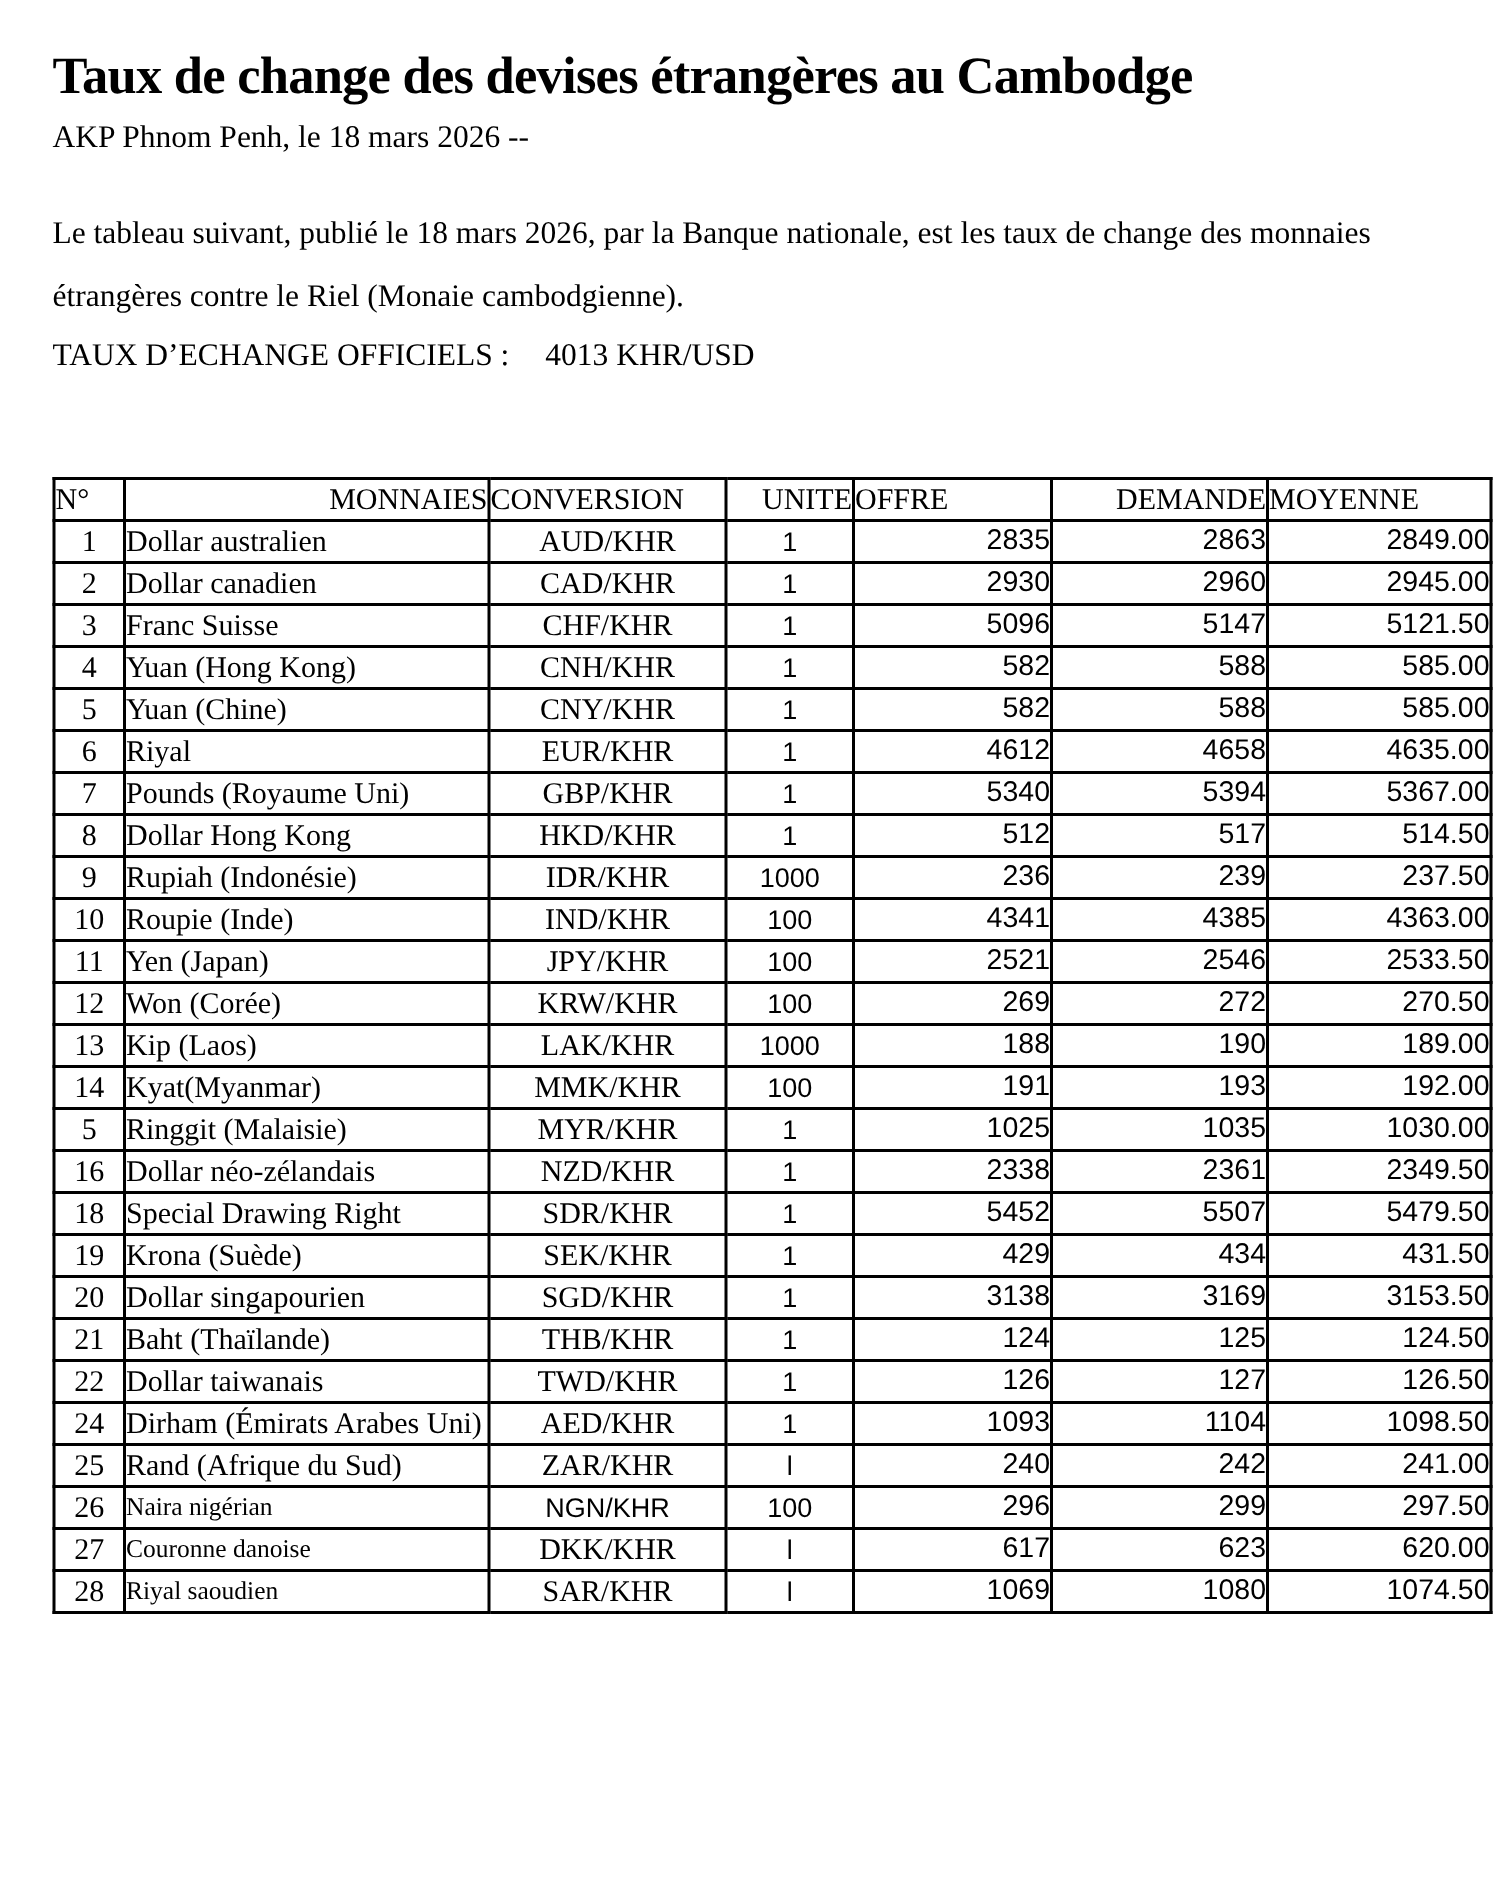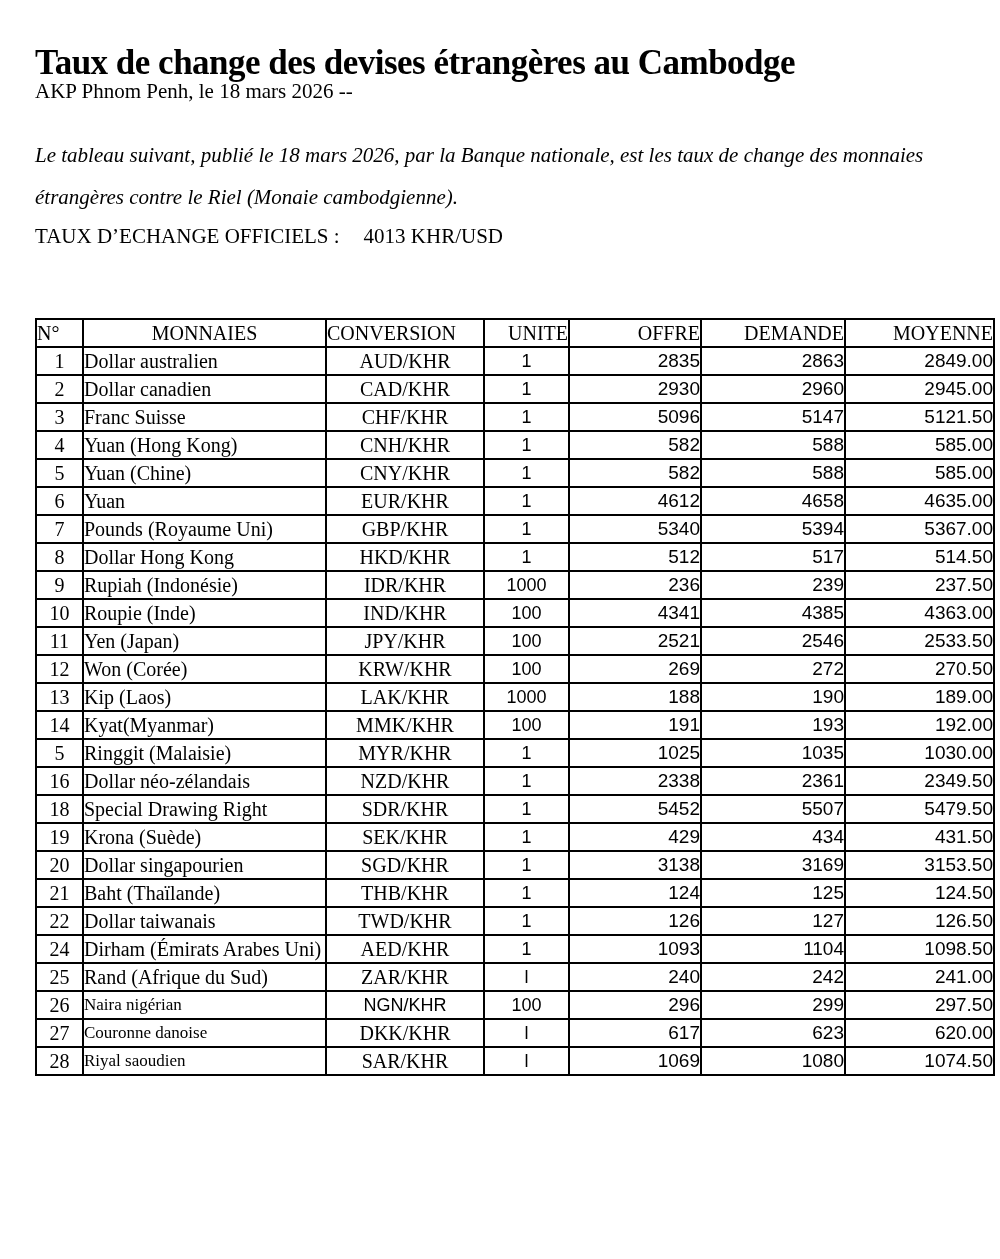--- a/index.html
+++ b/index.html
@@ -9,41 +9,40 @@
     height: 1259px;
     background: #ffffff;
     color: #000000;
     font-family: "Liberation Serif", serif;
     position: relative;
     overflow: hidden;
   }
   .title {
     position: absolute;
     left: 35px;
-    top: 20px;
+    top: 8px;
     font-size: 35px;
     font-weight: bold;
     white-space: nowrap;
     letter-spacing: -0.5px;
   }
   .dateline {
     position: absolute;
     left: 35px;
     top: 79px;
     font-size: 21px;
     white-space: nowrap;
   }
   .intro {
     position: absolute;
     left: 35px;
     top: 134px;
     width: 918px;
     font-size: 21px;
     line-height: 42px;
-    font-style: italic;
   }
   .official {
     position: absolute;
     left: 35px;
     top: 224px;
     font-size: 21px;
     white-space: nowrap;
   }
   .official .value { margin-left: 24px; }
 
@@ -62,24 +61,24 @@
     overflow: hidden;
     white-space: nowrap;
     font-weight: normal;
     vertical-align: middle;
   }
   thead th {
     font-size: 20px;
     border-bottom: 3px solid #000;
   }
   th.h-no    { text-align: left; padding-left: 2px; }
-  th.h-name  { text-align: center; padding-left: 3px; }
+  th.h-name  { text-align: right; padding-left: 3px; }
   th.h-conv  { text-align: left; }
   th.h-unit  { text-align: right; }
-  th.h-offre, th.h-moyenne { text-align: right; padding-right: 3px; }
+  th.h-offre, th.h-moyenne { text-align: left; padding-right: 3px; }
   th.h-demande { text-align: right; padding-right: 7px; }
 
   td.no   { text-align: center; font-size: 20px; }
   td.name { text-align: left; padding-left: 3px; font-size: 20px; margin-top: 44px; }
   td.conv { text-align: center; font-size: 20px; }
   td.unit {
     text-align: center;
     font-size: 18px;
     font-family: "Liberation Sans", sans-serif;
   }
@@ -173,21 +172,21 @@
     <td class="no">5</td>
     <td class="name">Yuan (Chine)</td>
     <td class="conv">CNY/KHR</td>
     <td class="unit">1</td>
     <td class="offre">582</td>
     <td class="demande">588</td>
     <td class="moyenne">585.00</td>
   </tr>
       <tr>
     <td class="no">6</td>
-    <td class="name">Yuan</td>
+    <td class="name">Riyal</td>
     <td class="conv">EUR/KHR</td>
     <td class="unit">1</td>
     <td class="offre">4612</td>
     <td class="demande">4658</td>
     <td class="moyenne">4635.00</td>
   </tr>
       <tr>
     <td class="no">7</td>
     <td class="name">Pounds (Royaume Uni)</td>
     <td class="conv">GBP/KHR</td>

